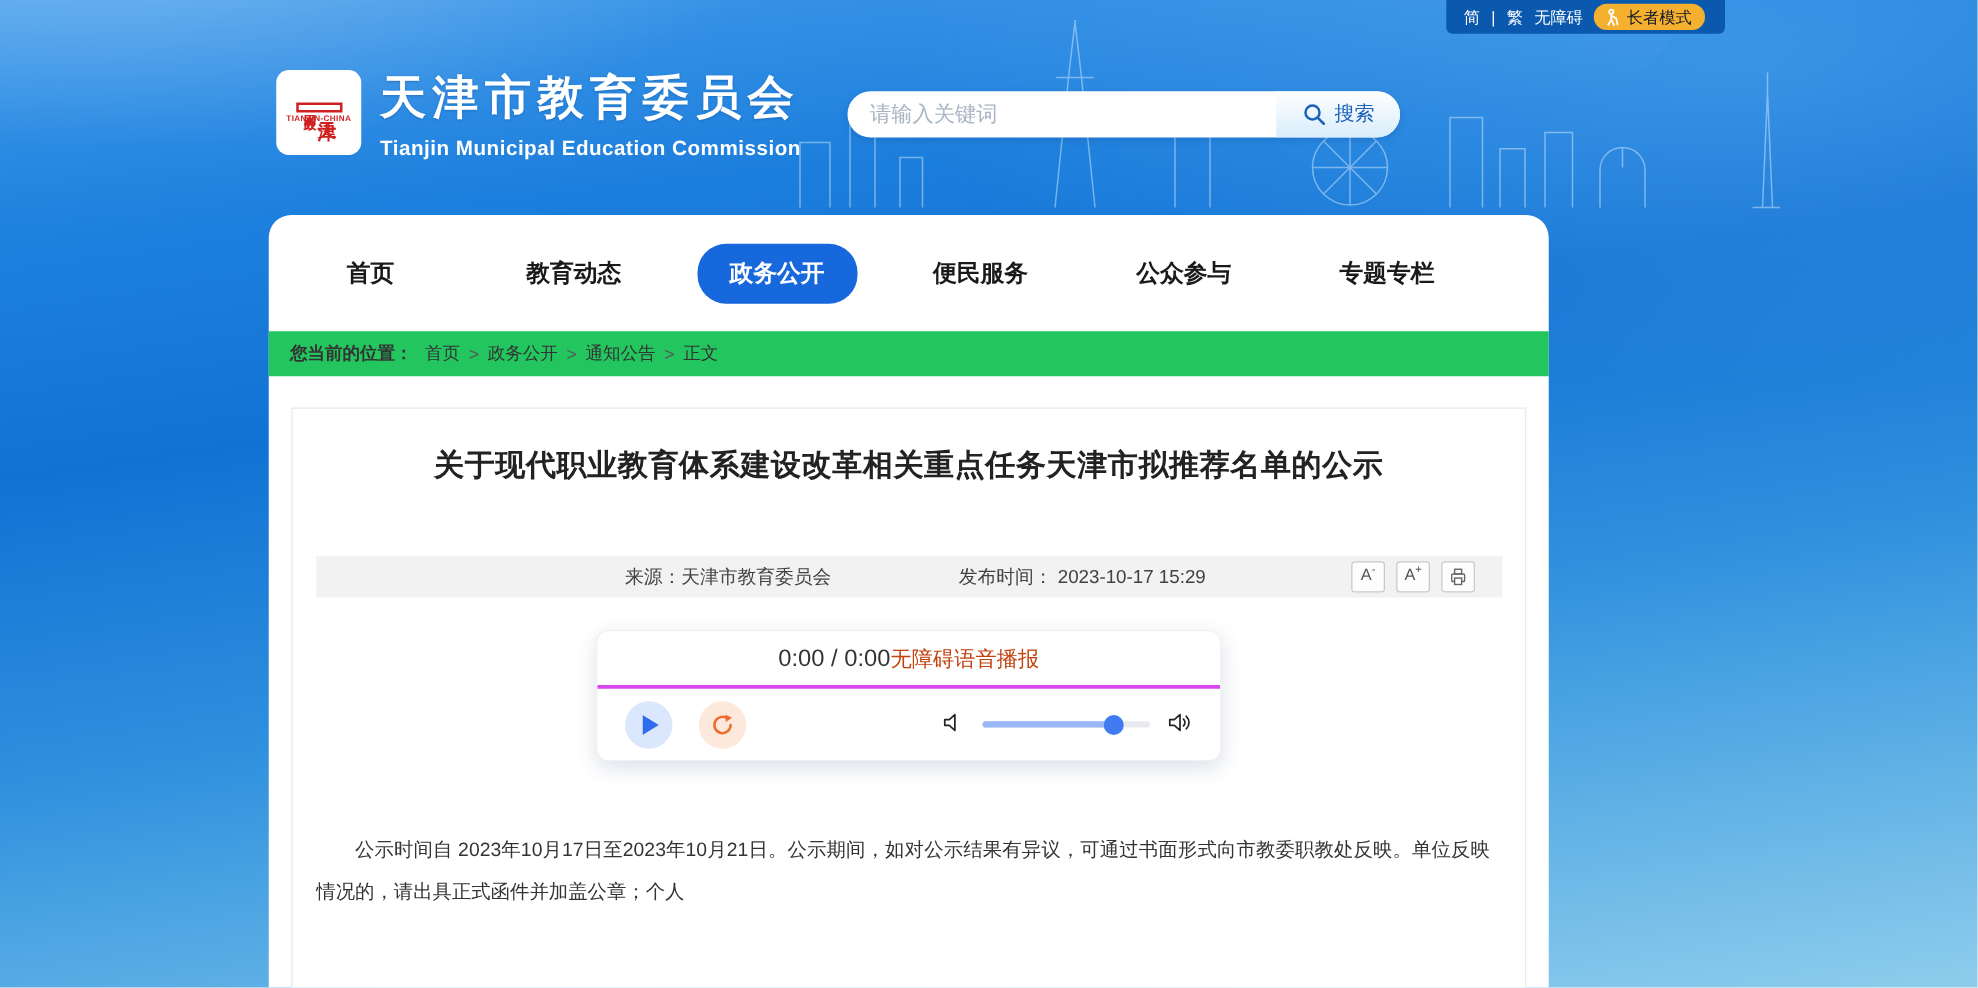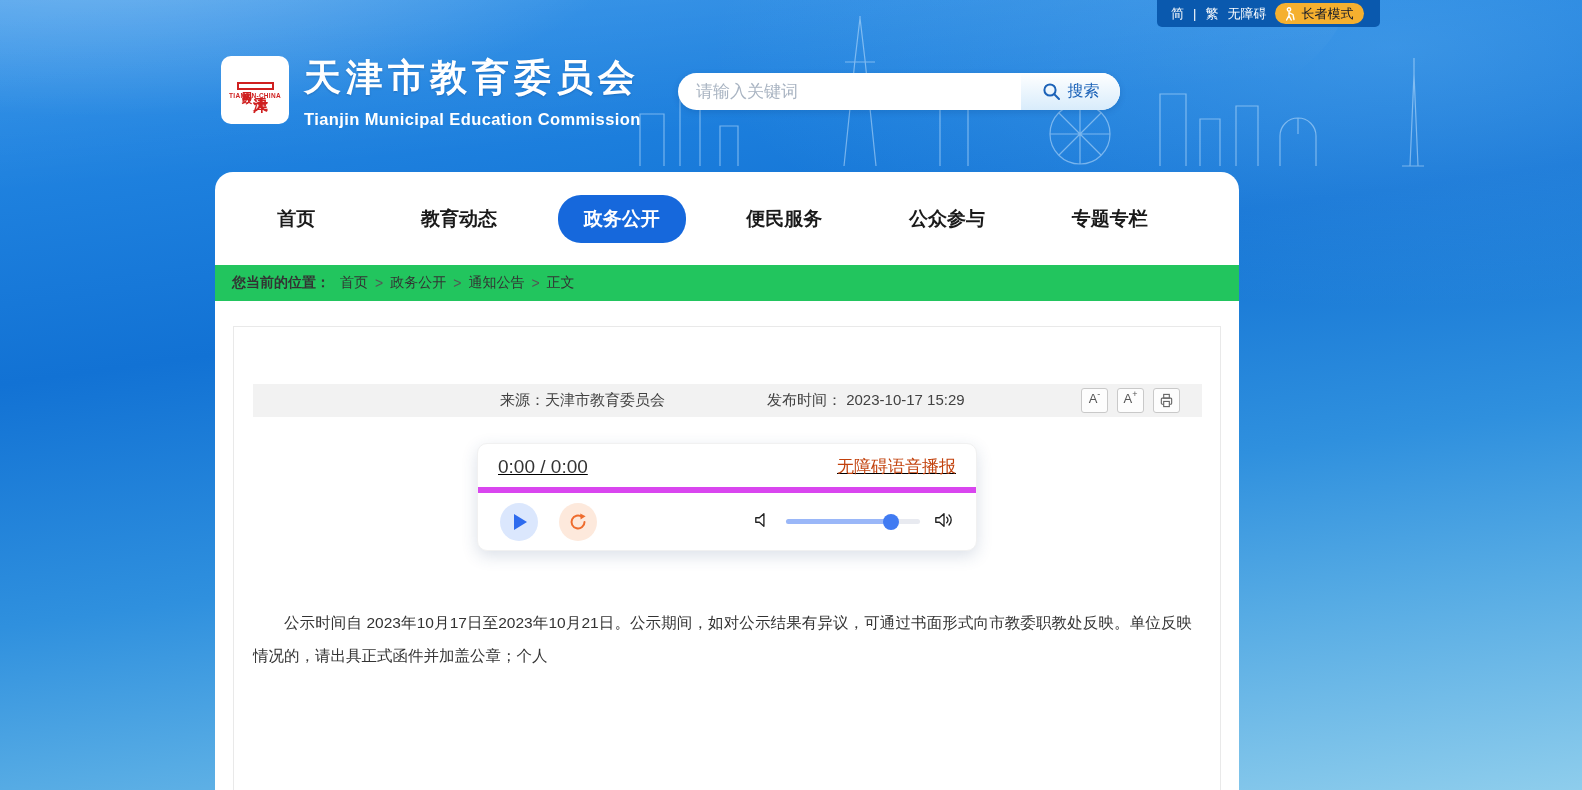--- a/index.html
+++ b/index.html
@@ -75,22 +75,22 @@
   .tools { margin-left:auto; margin-right:22px; display:flex; gap:9px; }
   .tool-btn { width:27px; height:25px; background:#fdfdfd; border:1px solid #c9c9c9; border-radius:3px;
     font-size:13px; color:#555; display:flex; align-items:flex-start; justify-content:center; cursor:pointer;
     padding-top:3px; line-height:1; }
   .tool-btn .sup { font-size:9px; margin-top:-2px; }
   .tool-btn.printer { align-items:center; padding-top:0; }
 
   
   .player { width:500px; margin:26px auto 0; background:#fff; border:1px solid #f1f1f1; border-radius:10px;
     box-shadow:0 5px 16px rgba(40,70,120,.17); }
-  .player-row1 { display:flex; justify-content:space-between; align-items:center;
-    padding:11px 20px 9px; border-bottom:6px solid #d946ef;text-decoration:underline; }
+  .player-row1 { display:flex; justify-content:center; align-items:center;
+    padding:11px 20px 9px; border-bottom:3px solid #d946ef; }
   .player-time { font-size:19px; color:#333; }
   .player-caption { font-size:17px; color:#c2410c; }
   .player-row2 { display:flex; align-items:center; height:57px; padding:0 22px; }
   .round-btn { width:38px; height:38px; border-radius:50%; border:0; display:flex; align-items:center;
     justify-content:center; cursor:pointer; }
   .play-btn { background:#dbe7fd; }
   .loop-btn { background:#fde9dc; margin-left:21px; }
   .spacer { flex:1; }
   .slider { width:134px; height:5px; background:#e8eaf0; border-radius:3px; position:relative;
     margin:0 14px; cursor:pointer; }
@@ -189,20 +189,21 @@
     <a>政务公开</a>
     <span class="bc-sep">&gt;</span>
     <a>通知公告</a>
     <span class="bc-sep">&gt;</span>
     <a>正文</a>
   </div>
 
   <div class="content">
     <div class="article-card">
 
+      <div class="article-title">关于现代职业教育体系建设改革相关重点任务天津市拟推荐名单的公示</div>
 
       <div class="meta-bar">
         <span class="meta-src">
           <span>来源：</span><span>天津市教育委员会</span>
         </span>
         <span class="meta-time">
           <span>发布时间：</span>&nbsp;<span>2023-10-17 15:29</span>
         </span>
         <span class="tools">
           <button class="tool-btn">

